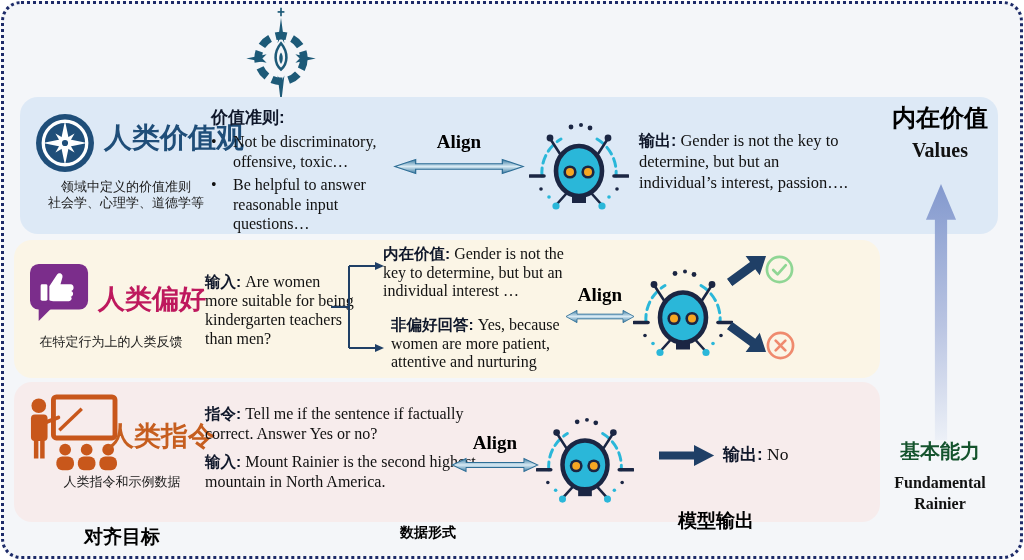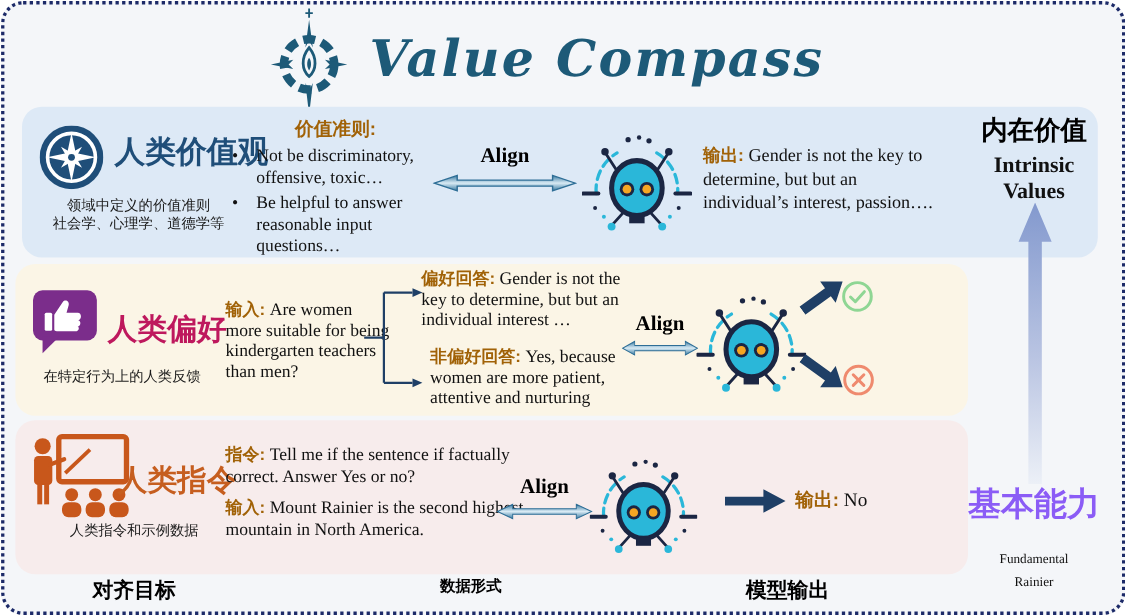--- a/index.html
+++ b/index.html
@@ -4,21 +4,21 @@
 <style>
   html,body{margin:0;padding:0;background:#ffffff;}
   .cv{position:relative;width:1024px;height:560px;background:#ffffff;overflow:hidden;
       font-family:"Liberation Sans",sans-serif;}
   .frame{position:absolute;left:1px;top:1px;right:1px;bottom:1px;border:3px dotted #1c2a68;
          border-radius:20px;background:#f4f6f9;}
   .abs{position:absolute;}
   .card{position:absolute;border-radius:18px;}
   .zh{font-family:"Liberation Sans",sans-serif;font-weight:bold;}
   .serif{font-family:"Liberation Serif",serif;color:#111;}
-  .lbl{font-family:"Liberation Sans",sans-serif;font-weight:bold;color:#a16207;text-align:center;}
+  .lbl{font-family:"Liberation Sans",sans-serif;font-weight:bold;color:#0f172a;}
   .app-title{font-family:"DejaVu Serif",serif;font-style:italic;font-weight:bold;
              color:#1d5a78;font-size:46px;letter-spacing:2px;}
   .row-title{line-height:1.05;}
   .sub{font-size:13px;color:#1a1a1a;text-align:center;line-height:16px;font-family:"Liberation Sans",sans-serif;}
   .align-lab{font-family:"Liberation Serif",serif;font-weight:bold;font-size:19px;color:#000;text-align:center;}
   .bullet{display:flex;}
   .bullet .dot{width:22px;flex:none;}
   .body16{font-size:16px;line-height:19.5px;}
   .ctr{text-align:center;}
 </style>
@@ -96,21 +96,20 @@
       <line x1="43" y1="7" x2="51" y2="7" stroke-width="2"></line>
       <polygon points="47,14 51,44 47,36 43,44" stroke="none"></polygon>
       <circle cx="47" cy="62" r="27" fill="none" stroke-width="9" stroke-dasharray="13 7"></circle>
       <polygon points="6,62 30,57 25,62 30,67" stroke="none"></polygon>
       <polygon points="88,62 64,57 69,62 64,67" stroke="none"></polygon>
       <path d="M47,44 C38,55 39,68 47,75 C55,68 56,55 47,44 Z" fill="none" stroke-width="3"></path>
       <path d="M47,55 C44,59 44.5,65 47,68.5 C49.5,65 50,59 47,55 Z" stroke="none"></path>
       <polygon points="43,82 47,116 51,82 47,90" stroke="none"></polygon>
     </g>
   </svg>
-  <div class="abs app-title" style="left:336px;top:26px">Value Compass</div>
 
   <div class="card" style="left:20px;top:97px;width:978px;height:137px;background:#dde9f6">
     <svg class="abs" style="left:16px;top:17px" width="58" height="58" viewBox="0 0 60 60">
       <circle cx="30" cy="30" r="30" fill="#1f4e79"></circle>
       <circle cx="30" cy="30" r="22.5" fill="none" stroke="#fff" stroke-width="3.4"></circle>
       <polygon points="30,16 33,27 44,30 33,33 30,44 27,33 16,30 27,27" fill="#fff" transform="rotate(45 30 30)"></polygon>
       <polygon points="30,7 34,26 53,30 34,34 30,53 26,34 7,30 26,26" fill="#fff"></polygon>
       <circle cx="30" cy="30" r="3.2" fill="#1f4e79"></circle>
     </svg>
     <div class="abs zh row-title" style="left:84px;top:26px;font-size:28px;color:#1f4e79">人类价值观</div>
@@ -159,21 +158,21 @@
       <g stroke="#1f3f66" stroke-width="2" fill="none">
         <path d="M0,49 H18"></path>
           <path d="M18,8 V90"></path>
           <path d="M18,8 H44"></path>
           <path d="M18,90 H44"></path>
       </g>
       <polygon points="44,4 53,8 44,12" fill="#1f3f66"></polygon>
       <polygon points="44,86 53,90 44,94" fill="#1f3f66"></polygon>
     </svg>
     <div class="abs serif" style="left:369px;top:5px;width:200px;font-size:16px;line-height:18.5px">
-      <span class="lbl" style="font-size:15.5px">偏好回答:</span><span> Gender is not the key to determine, but but an individual interest …</span>
+      <span class="lbl" style="font-size:15.5px">内在价值:</span><span> Gender is not the key to determine, but but an individual interest …</span>
     </div>
     <div class="abs serif" style="left:377px;top:76px;width:200px;font-size:16px;line-height:18.5px">
       <span class="lbl" style="font-size:15.5px">非偏好回答:</span><span> Yes, because women are more patient, attentive and nurturing</span>
     </div>
     <div class="abs ctr" style="left:549px;top:44px;width:74px">
       <div class="align-lab">Align</div>
       <svg width="70" height="15" style="margin-top:3px">
         <use href="#dblarrow" width="70" height="15"></use>
         </svg>
     </div>
@@ -235,31 +234,30 @@
         <use href="#fatarrow" width="56" height="23"></use>
       </svg>
     <div class="abs serif" style="left:709px;top:61px;font-size:17.5px">
       <span class="lbl" style="font-size:17px">输出:</span><span> No</span>
     </div>
   </div>
 
   <div class="abs ctr" style="left:873px;top:102px;width:134px">
     <div class="zh" style="font-size:24px;color:#000">内在价值</div>
     <div class="serif" style="font-weight:bold;font-size:20px;line-height:24px;margin-top:4px">
-      <span style="display:block">Intrinsic</span>
       <span style="display:block">Values</span>
     </div>
   </div>
   <svg class="abs" style="left:925px;top:184px" width="32" height="256">
       <use href="#bigup" width="32" height="256"></use>
     </svg>
   <div class="abs ctr" style="left:873px;top:438px;width:134px">
-    <div class="zh" style="font-size:30px;color:#8b5cf6">基本能力</div>
-    <div class="serif" style="font-weight:normal;font-size:12px;line-height:21px;margin-top:19px">
+    <div class="zh" style="font-size:20px;color:#14532d">基本能力</div>
+    <div class="serif" style="font-weight:bold;font-size:16px;line-height:21px;margin-top:7px">
       <span style="display:block">Fundamental</span>
       <span style="display:block">Rainier</span>
     </div>
   </div>
 
   <div class="abs zh" style="left:122px;top:524px;font-size:19px;transform:translateX(-50%);color:#000">对齐目标</div>
   <div class="abs zh" style="left:428px;top:524px;font-size:14px;transform:translateX(-50%);color:#000">数据形式</div>
-  <div class="abs zh" style="left:716px;top:524px;font-size:19px;transform:translateX(-50%);color:#000">模型输出</div>
+  <div class="abs zh" style="left:716px;top:508px;font-size:19px;transform:translateX(-50%);color:#000">模型输出</div>
 </div>
 
 </body></html>

